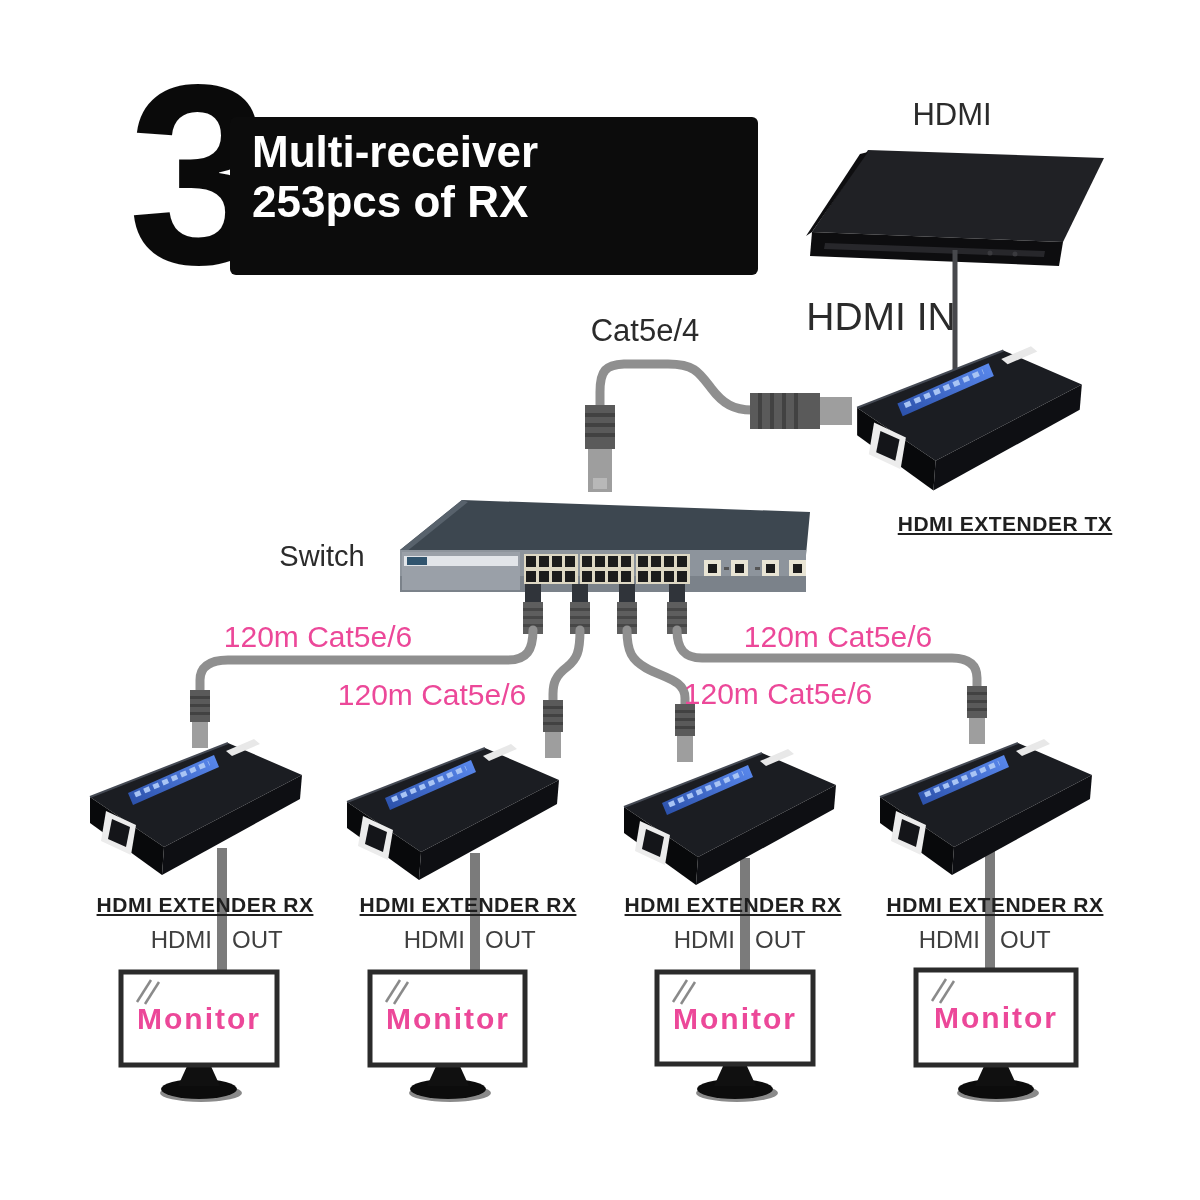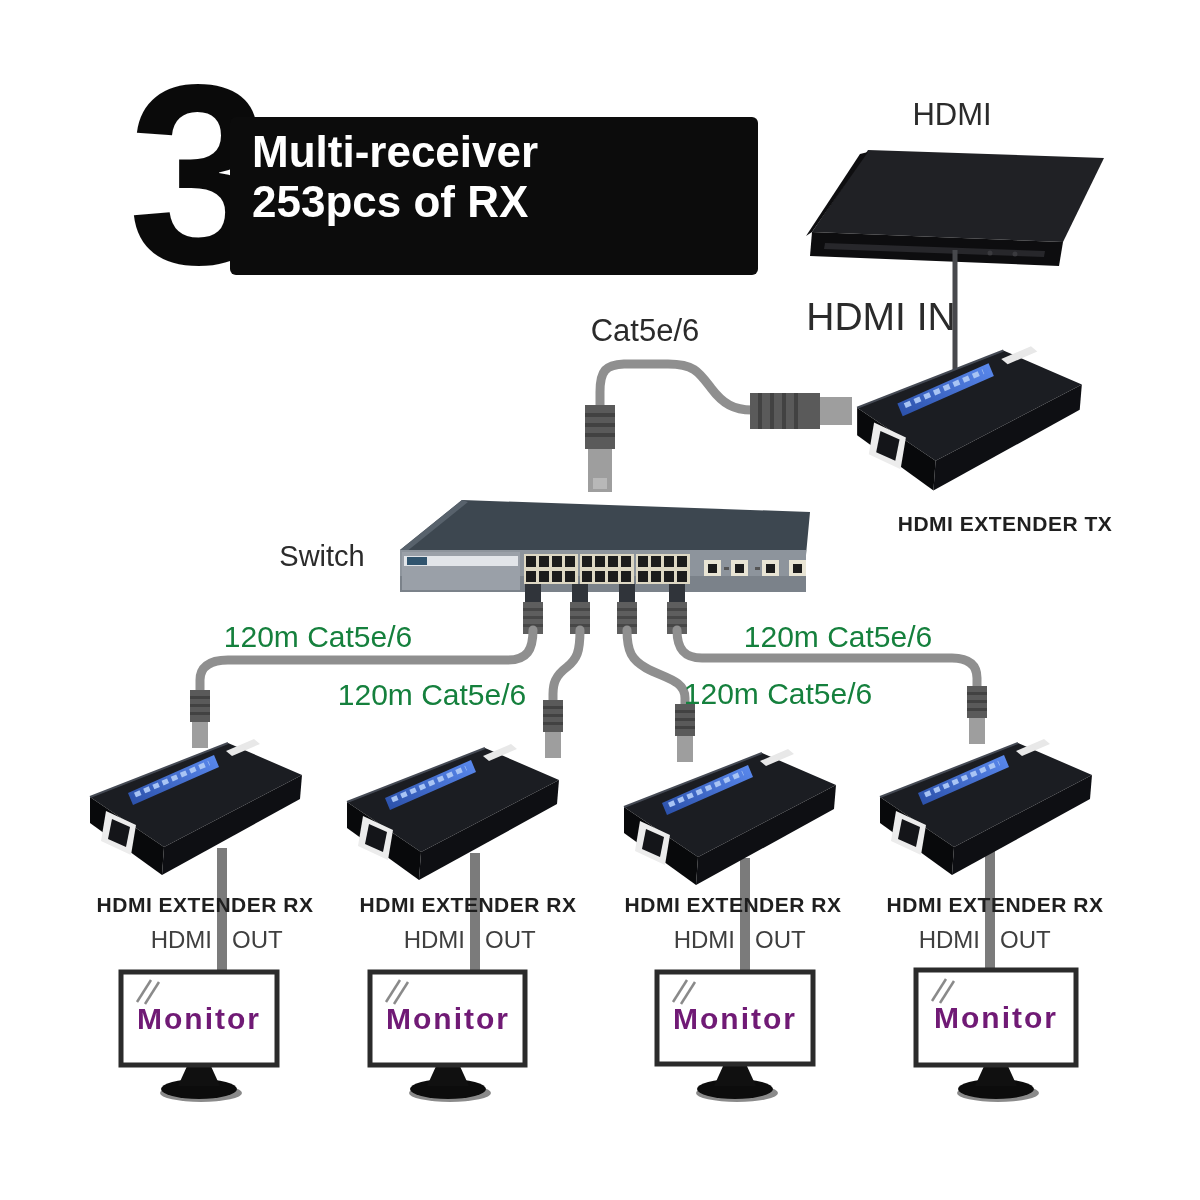--- a/index.html
+++ b/index.html
@@ -7,24 +7,24 @@
          font-family:"Liberation Sans",sans-serif;}
   .stage svg{position:absolute;left:0;top:0;}
   .lbl{position:absolute;white-space:nowrap;color:#2b2b2b;font-family:"Liberation Sans",sans-serif;text-align:center;}
   .ctr{transform:translateX(-50%);}
   .rgt{transform:translateX(-100%);}
   .badge-num{position:absolute;left:128px;top:46px;font-size:256px;font-weight:bold;
              line-height:1;color:#0a0a0a;letter-spacing:-6px;}
   .banner{position:absolute;left:230px;top:117px;width:528px;height:158px;background:#0c0c0c;
           border-radius:6px;}
   .banner-text{padding:10px 0 0 22px;font-size:44px;line-height:50px;font-weight:bold;color:#ffffff;}
-  .dev-label{font-size:21px;font-weight:bold;color:#1f1f1f;letter-spacing:0.5px;}
-  .cable-label{font-size:30px;color:#15803d;}
+  .dev-label{font-size:21px;font-weight:bold;color:#1f1f1f;letter-spacing:0.5px;text-decoration:underline;}
+  .cable-label{font-size:30px;color:#ec4899;}
   .port-word{font-size:24px;color:#3f3f3f;}
-  .monitor-word{font-size:30px;font-weight:bold;color:#701a75;letter-spacing:2px;}
+  .monitor-word{font-size:30px;font-weight:bold;color:#ec4899;letter-spacing:2px;}
 </style>
 </head>
 <body>
 
 <div class="stage">
 
   <svg width="1200" height="1200" viewBox="0 0 1200 1200">
     <defs>
       <linearGradient id="blueG" x1="0" y1="1" x2="1" y2="0">
         <stop offset="0" stop-color="#2a4fa8"></stop>
@@ -237,21 +237,21 @@
 
   <div class="banner">
     <div class="banner-text">
       <div>Multi-receiver</div>
       <div>253pcs of RX</div>
     </div>
   </div>
 
   <div class="lbl ctr" style="left:952px;top:97px;font-size:31px;">HDMI</div>
   <div class="lbl ctr" style="left:881px;top:295px;font-size:39px;">HDMI IN</div>
-  <div class="lbl ctr" style="left:645px;top:313px;font-size:31px;">Cat5e/6</div>
+  <div class="lbl ctr" style="left:645px;top:313px;font-size:31px;">Cat5e/4</div>
   <div class="lbl ctr" style="left:322px;top:540px;font-size:29px;">Switch</div>
   <div class="lbl ctr dev-label" style="left:1005px;top:512px;">HDMI EXTENDER TX</div>
 
   <div class="lbl ctr cable-label" style="left:318px;top:620px;">120m Cat5e/6</div>
   <div class="lbl ctr cable-label" style="left:432px;top:678px;">120m Cat5e/6</div>
   <div class="lbl ctr cable-label" style="left:778px;top:677px;">120m Cat5e/6</div>
   <div class="lbl ctr cable-label" style="left:838px;top:620px;">120m Cat5e/6</div>
 
   <div class="lbl ctr dev-label" style="left:205px;top:893px;">HDMI EXTENDER RX</div>
   <div class="lbl ctr dev-label" style="left:468px;top:893px;">HDMI EXTENDER RX</div>

